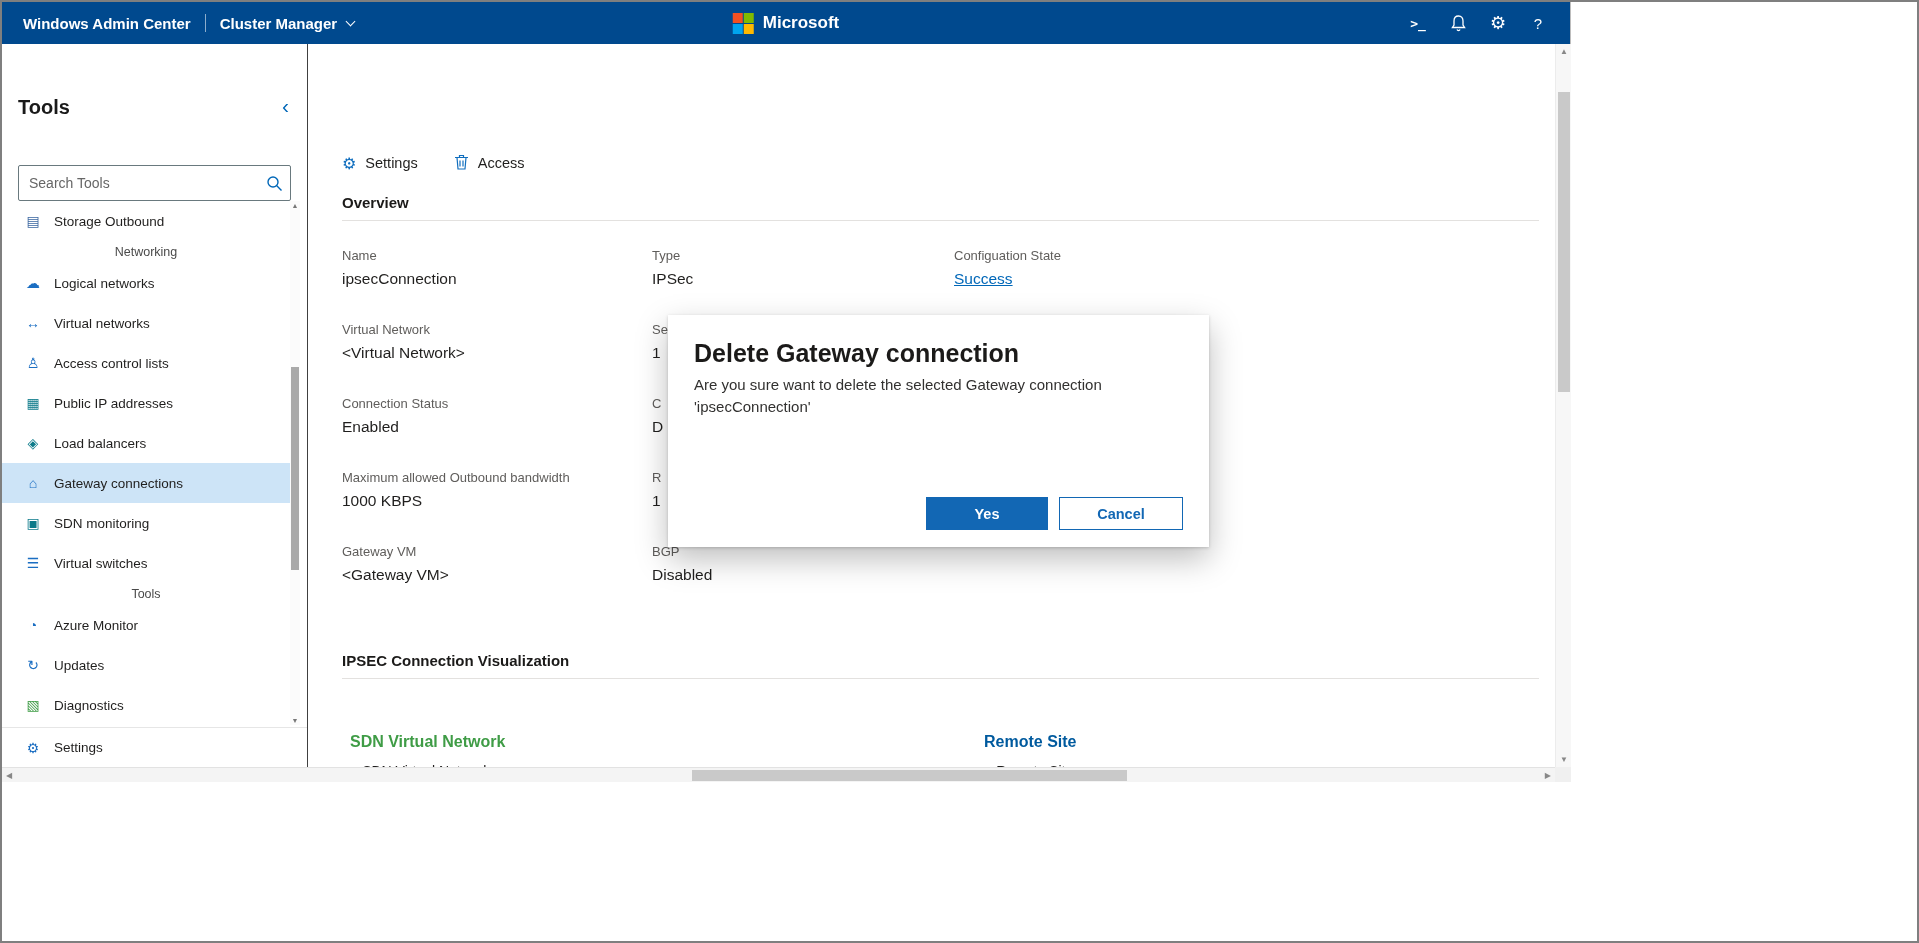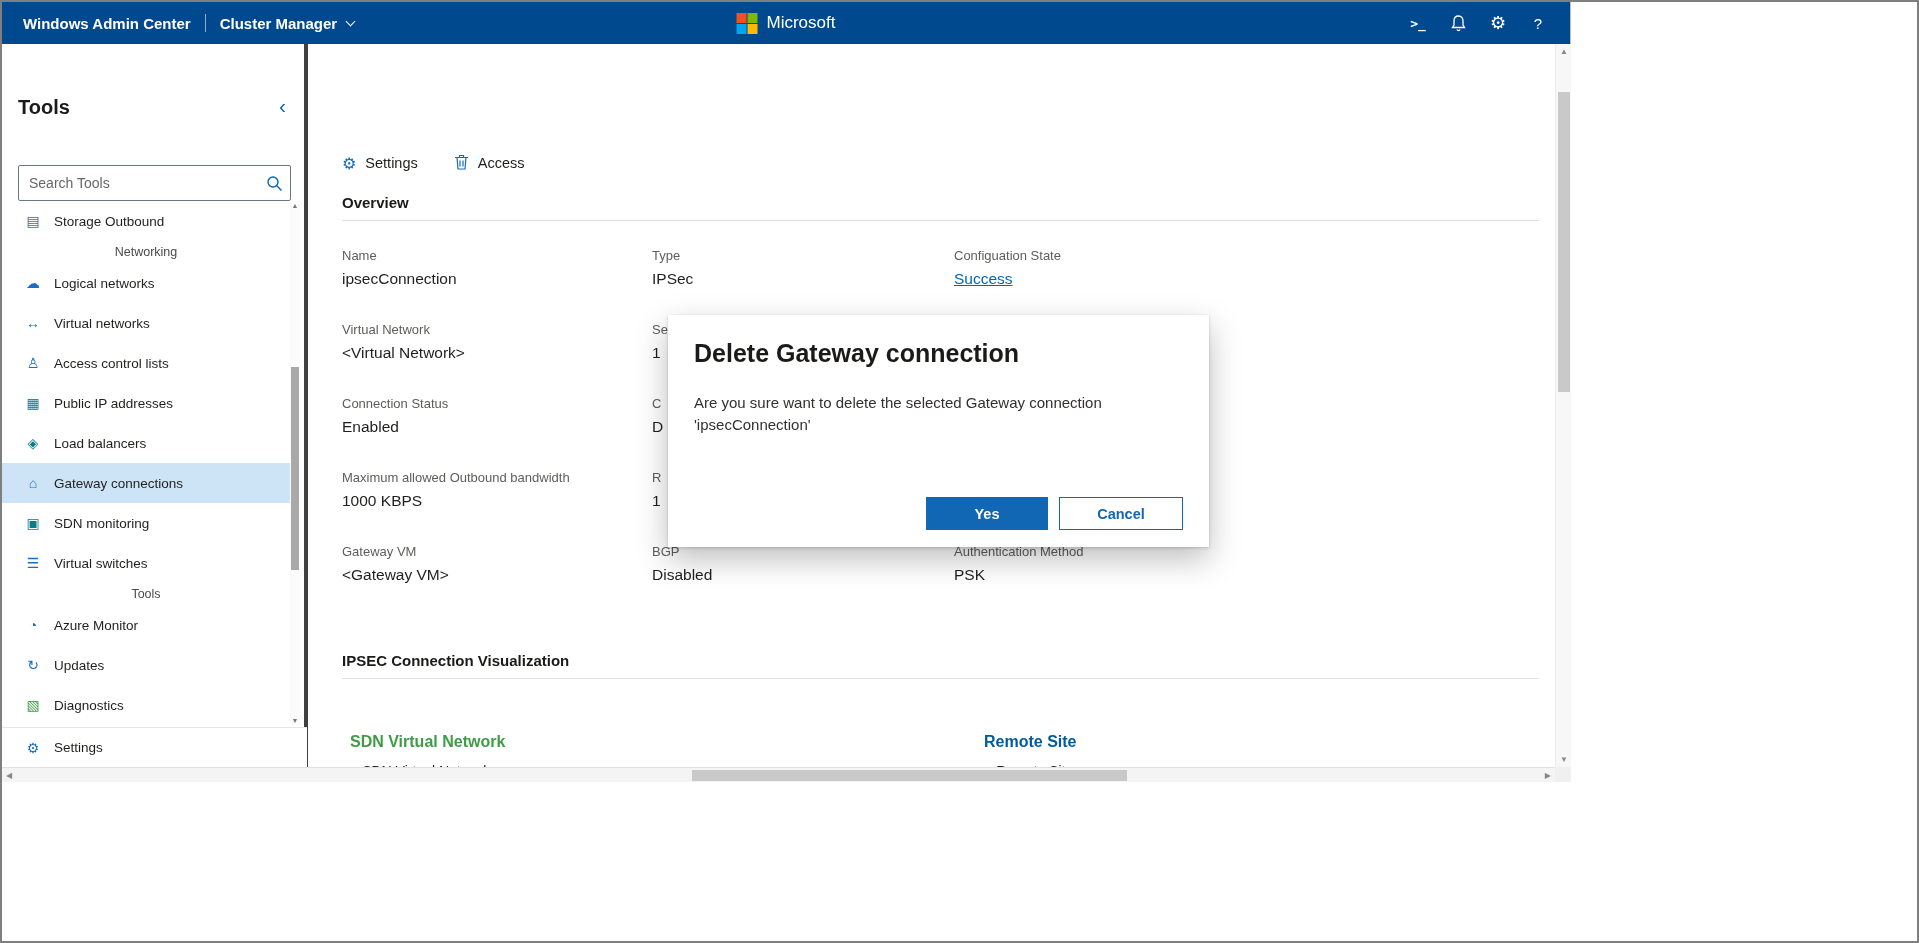--- a/index.html
+++ b/index.html
@@ -14,30 +14,30 @@
   .tb-left { position:absolute; left:21px; top:0; height:42px; display:flex; align-items:center; gap:14px; }
   .tb-title { font-size:15px; font-weight:bold; cursor:pointer; }
   .tb-sep { width:1px; height:18px; background:rgba(255,255,255,.55); }
   .tb-solution { display:flex; align-items:center; gap:10px; font-size:15px; font-weight:bold; cursor:pointer; }
   .chev-down { width:7px; height:7px; border-right:1.5px solid #fff; border-bottom:1.5px solid #fff;
                transform:rotate(45deg); margin-top:-4px; }
   .tb-brand { position:absolute; left:50%; top:0; height:42px; transform:translateX(-50%);
               display:flex; align-items:center; gap:9px; }
   .ms-logo { display:grid; grid-template-columns:10px 10px; grid-template-rows:10px 10px; gap:1px; }
   .ms-logo i { display:block; }
-  .tb-brand-name { font-size:17px; font-weight:normal; }
+  .tb-brand-name { font-size:17px; font-weight:bold; }
   .tb-right { position:absolute; right:12px; top:0; height:42px; display:flex; align-items:center; }
   .tb-icon { width:40px; height:42px; display:flex; align-items:center; justify-content:center;
              font-size:15px; cursor:pointer; }
   .tb-term { font-family:"DejaVu Sans Mono",monospace; font-weight:bold; font-size:13px; }
   .tb-gear { font-size:18px; }
 
   
   .sidebar { position:absolute; left:0; top:42px; width:306px; height:723px; background:#fff;
-             border-right:4px solid #404040; }
+             border-right:1px solid #404040; }
   .tools-head { position:absolute; left:16px; top:52px; font-size:20px; font-weight:bold; color:#1a1a1a; }
   .collapse { position:absolute; right:18px; top:50px; font-size:21px; color:#0067b8; cursor:pointer; }
   .search-box { position:absolute; left:16px; top:101px; width:273px; height:36px;
                 border:1px solid #69797e; border-radius:2px; background:#fff; display:flex; align-items:center;margin-top:20px; }
   .search-box input { flex:1; border:none; outline:none; padding:0 6px 0 10px; font-size:14px;
                       color:#333; font-family:inherit; background:transparent; }
   .search-box input::placeholder { color:#666; }
   .search-icon { width:32px; display:flex; justify-content:center; align-items:center; cursor:pointer; }
   .nav { position:absolute; left:0; top:157px; width:288px; }
   .nav-item { height:40px; display:flex; align-items:center; padding-left:21px; gap:11px;
@@ -88,21 +88,21 @@
              border-top:1px solid #e2e2e2; }
   .hscroll .thumb { position:absolute; left:690px; top:2px; width:435px; height:11px; background:#c9c9c9; cursor:pointer; }
   .hscroll .arr { position:absolute; top:3px; font-size:8px; color:#888; cursor:pointer; }
   .hscroll .arr.left { left:4px; } .hscroll .arr.right { right:4px; }
   .corner { position:absolute; left:1553px; top:765px; width:16px; height:15px; background:#f0f0f0; }
 
   
   .dialog { position:absolute; left:666px; top:313px; width:541px; height:232px; background:#fff;
             box-shadow:0 1px 3px rgba(0,0,0,.18), 0 12px 30px rgba(0,0,0,.26); padding:24px 26px; z-index:50; }
   .dialog h2 { font-size:25px; font-weight:bold; color:#1b1a19; }
-  .dialog p { margin-top:24px; font-size:15px; color:#323130; line-height:1.45; max-width:470px; }
+  .dialog p { margin-top:6px; font-size:15px; color:#323130; line-height:1.45; max-width:470px; }
   .dlg-buttons { position:absolute; right:26px; bottom:17px; display:flex; gap:11px; }
   .btn { height:33px; font-size:14.5px; font-weight:bold; display:flex; align-items:center;
          justify-content:center; cursor:pointer; font-family:inherit; }
   .btn-primary { width:122px; background:#1267b4; color:#fff; border:1px solid #1267b4; }
   .btn-secondary { width:124px; background:#fff; color:#1267b4; border:1px solid #1267b4; }
 </style>
 </head>
 <body>
 
 <div id="canvas">
@@ -288,24 +288,20 @@
             <div class="f-value"></div>
           </div>
           <div>
             <div class="f-label">Gateway VM</div>
             <div class="f-value">&lt;Gateway VM&gt;</div>
           </div>
           <div>
             <div class="f-label">BGP</div>
             <div class="f-value">Disabled</div>
           </div>
-          <div>
-            <div class="f-label">Authentication Method</div>
-            <div class="f-value">PSK</div>
-          </div>
         </div>
       </div>
 
       <div class="section sec-viz">
         <div class="sec-head">IPSEC Connection Visualization</div>
         <hr class="hairline">
         <div class="viz-body">
           <div class="viz-col left">
             <div class="viz-title green">SDN Virtual Network</div>
             <div class="viz-value">&lt;SDN Virtual Network&gt;</div>

